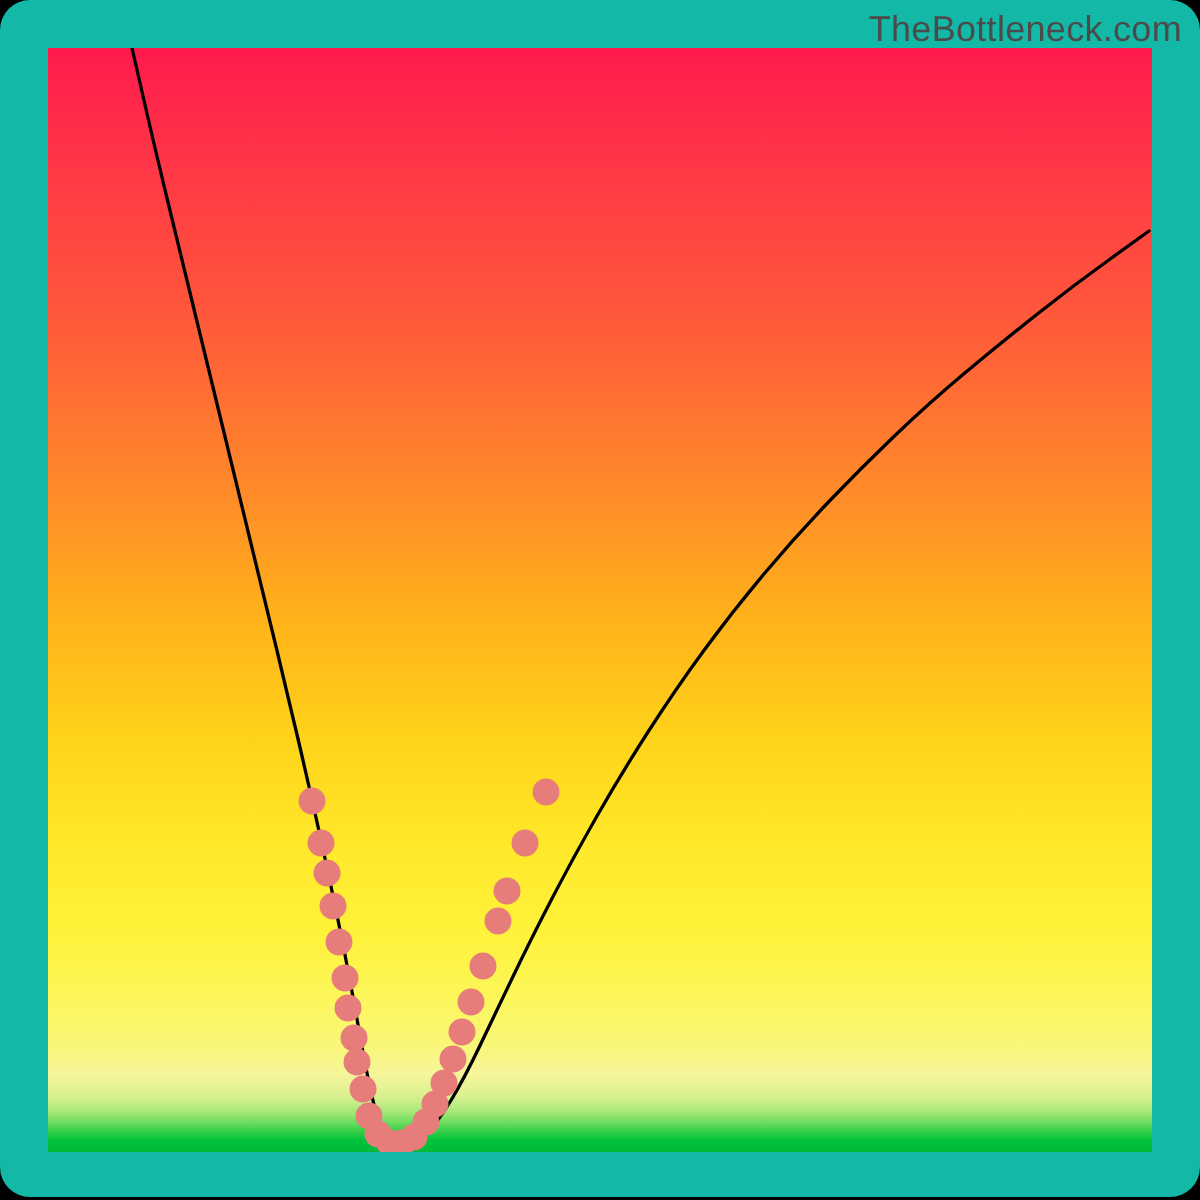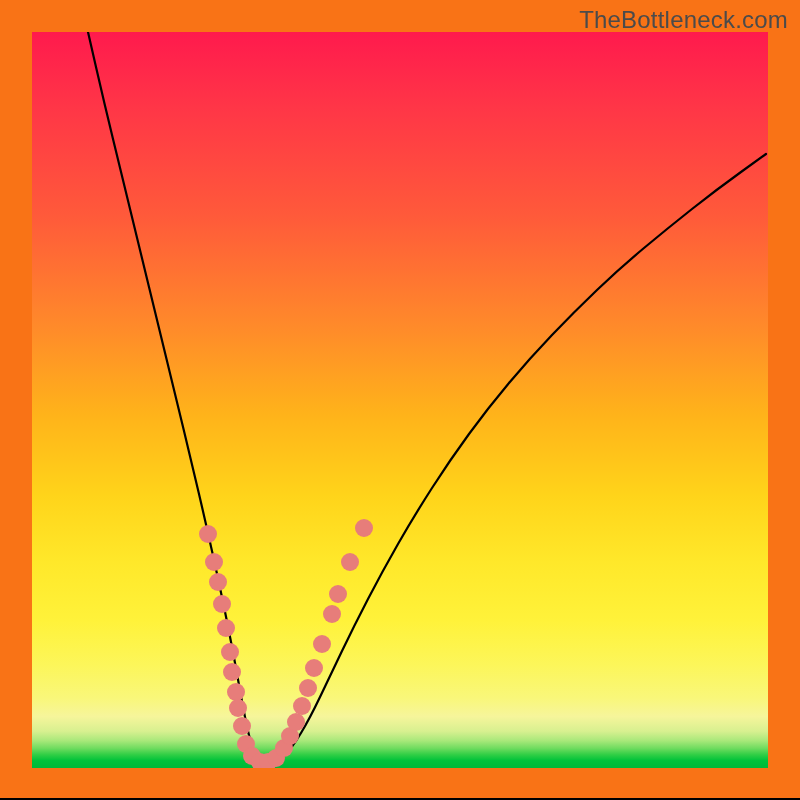--- a/index.html
+++ b/index.html
@@ -10,21 +10,22 @@
     overflow: hidden;
     background: #000;
     font-family: Arial, Helvetica, sans-serif;
   }
   .frame {
     position: absolute;
     left: 0;
     top: 0;
     width: 800px;
     height: 798px;
-    background: #f97316;
+    background: #14b8a6;
+    border-radius: 20px;
   }
   .plot {
     position: absolute;
     left: 32px;
     top: 32px;
     width: 736px;
     height: 736px;
     
     background: linear-gradient(
       to bottom,

